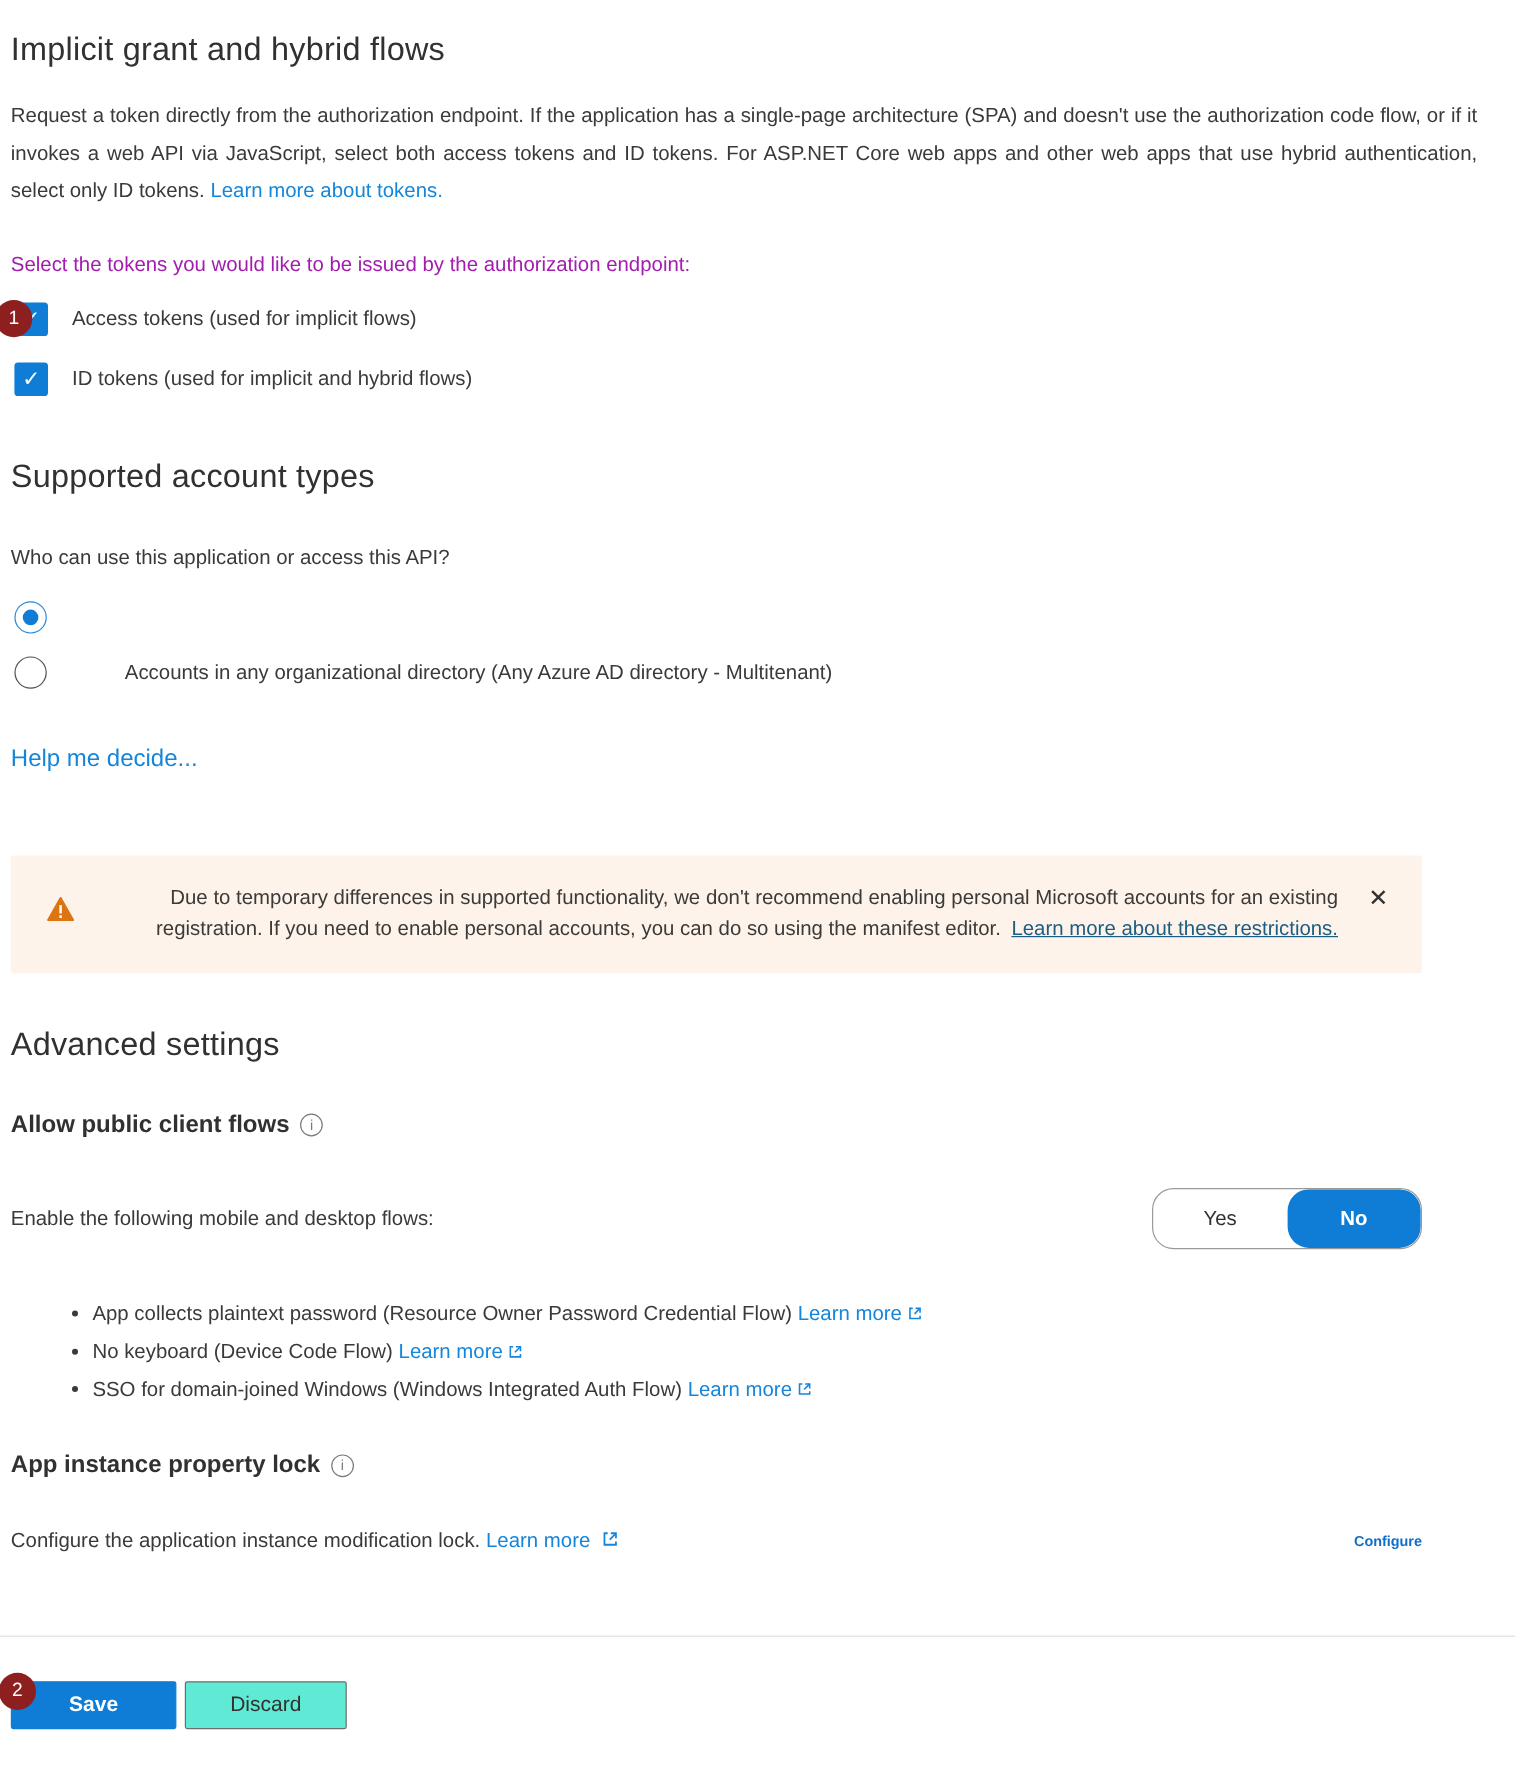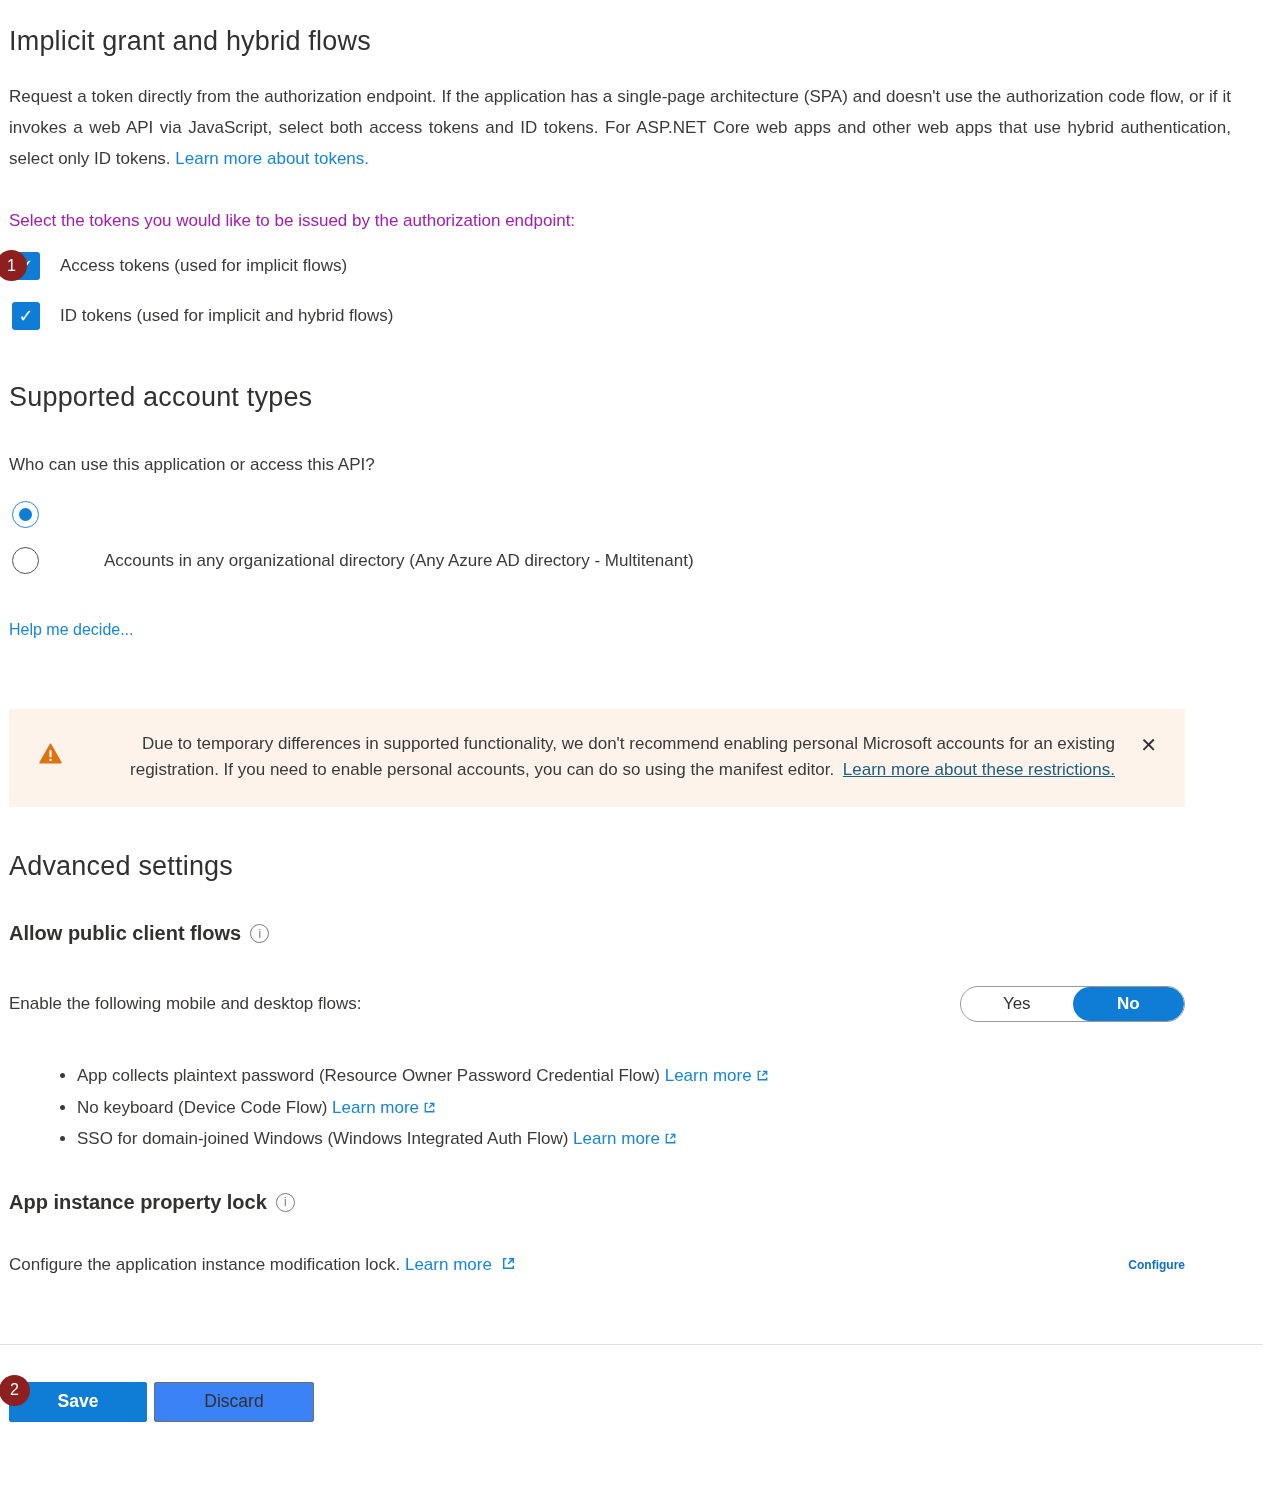--- a/index.html
+++ b/index.html
@@ -66,21 +66,21 @@
     border: 1.5px solid #515151;
     margin-left: 3px;
     display: flex; align-items: center; justify-content: center;
     cursor: pointer;
     background:#fff;
   }
   .radio.selected { border-color: #2b88d8; }
   .radio .dot { width: 13px; height: 13px; border-radius: 50%; background: #0f7cd6; display: none; }
   .radio.selected .dot { display: block; }
 
-  .help-link { display: inline-block; margin-top: 47px; font-size: 16px; }
+  .help-link { display: inline-block; margin-top: 47px; font-size: 20px; }
 
   
   .banner {
     margin-top: 69px;
     background: #fdf3ea;
     border-radius: 2px;
     padding: 22px 18px 24px 30px;
     display: flex;
     align-items: flex-start;
   }
@@ -120,21 +120,21 @@
   }
 
   .enable-row {
     margin-top: 41px;
     display: flex; align-items: center; justify-content: space-between;
   }
   .enable-row .enable-label { color: #3b3a39; }
 
   
   .toggle {
-    width: 225px; height: 36px;
+    width: 225px; height: 51px;
     border: 1px solid #9a9a98;
     border-radius: 18px;
     display: flex;
     overflow: hidden;
     background: #fff;
     cursor: pointer;
   }
   .toggle .opt {
     flex: 1;
     display: flex; align-items: center; justify-content: center;
@@ -171,23 +171,23 @@
   }
   .btn-save {
     position: relative;
     width: 138px;
     background: #0f7cd6;
     border: 1px solid #0f7cd6;
     color: #fff;
     font-weight: 600;
   }
   .btn-discard {
-    width: 160px;
+    width: 135px;
     margin-left: 7px;
-    background: #3b82f6;
+    background: #5eead4;
     border: 1px solid #6f6e6c;
     color: #323130;
   }
 </style>
 </head>
 <body>
 
 <div class="content">
 
   <h1 class="section-title">Implicit grant and hybrid flows</h1>

